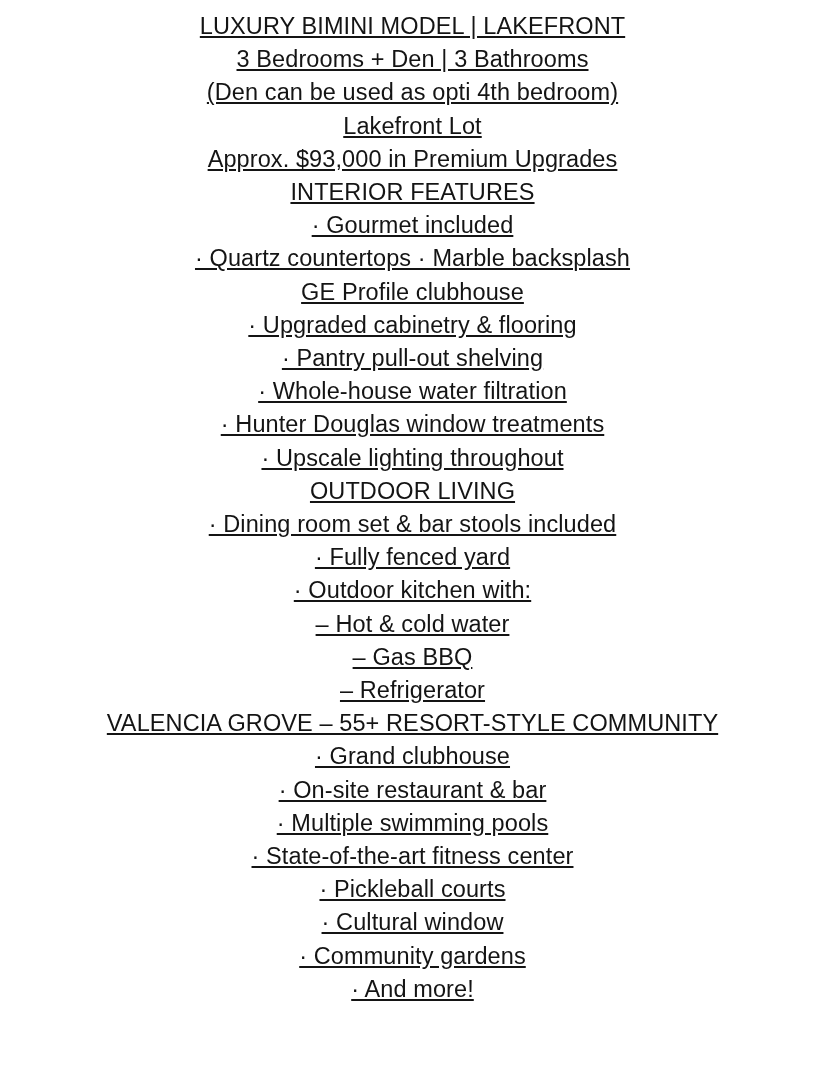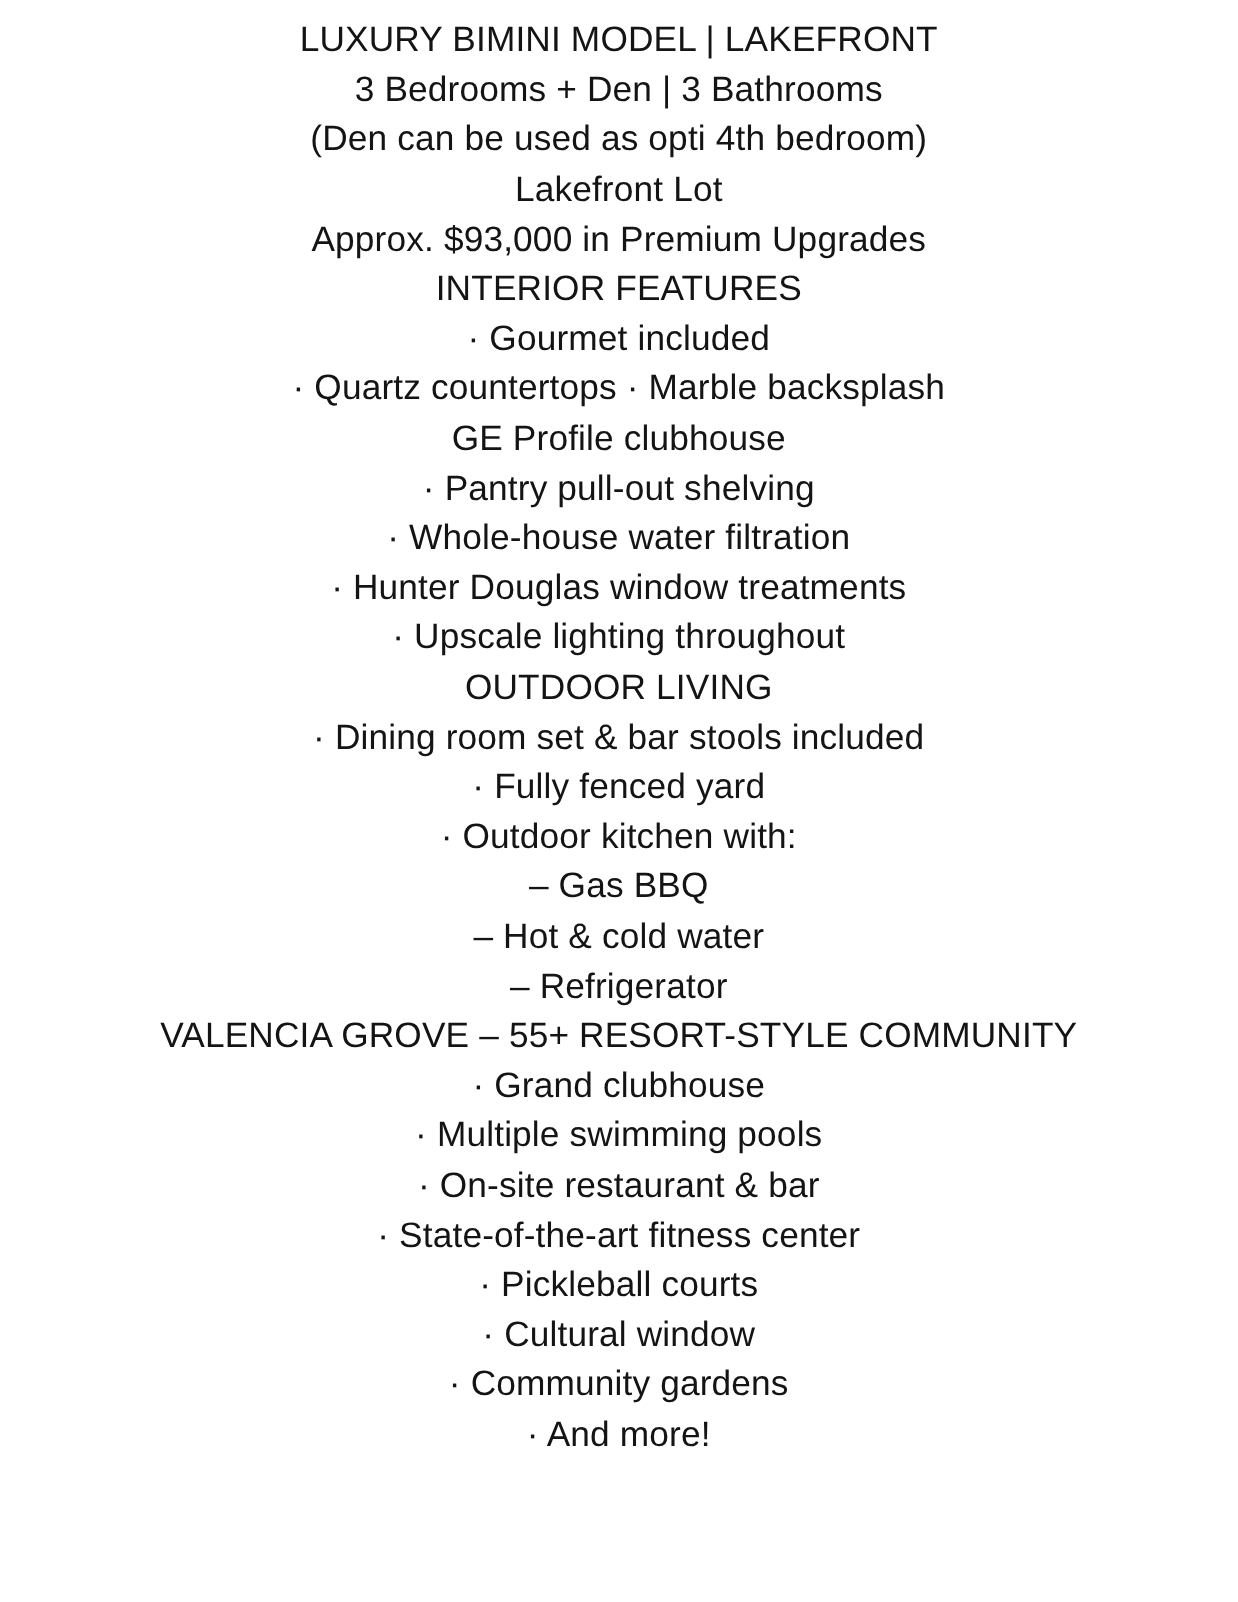--- a/index.html
+++ b/index.html
@@ -24,50 +24,52 @@
     text-align: center;
     font-family: "Liberation Sans", "DejaVu Sans", sans-serif;
     font-size: 23.5px;
     line-height: 33.2px;
     font-weight: 400;
     color: #141414;
     letter-spacing: 0.1px;
   }
   .line {
     white-space: pre;
+    text-decoration: underline;
   }
 </style>
 </head>
 <body>
 
 <main class="page" style="background: rgb(255, 255, 255);">
   <div class="lines" id="lines-container" style="color: rgb(20, 20, 20);">
       <div class="line">LUXURY BIMINI MODEL | LAKEFRONT</div>
       <div class="line">3 Bedrooms + Den | 3 Bathrooms</div>
       <div class="line">(Den can be used as opti 4th bedroom)</div>
       <div class="line">Lakefront Lot</div>
       <div class="line">Approx. $93,000 in Premium Upgrades</div>
       <div class="line">INTERIOR FEATURES</div>
       <div class="line">· Gourmet included</div>
       <div class="line">· Quartz countertops · Marble backsplash</div>
       <div class="line">GE Profile clubhouse</div>
+      <div class="line">· Upgraded cabinetry &amp; flooring</div>
       <div class="line">· Pantry pull-out shelving</div>
       <div class="line">· Whole-house water filtration</div>
       <div class="line">· Hunter Douglas window treatments</div>
       <div class="line">· Upscale lighting throughout</div>
       <div class="line">OUTDOOR LIVING</div>
       <div class="line">· Dining room set &amp; bar stools included</div>
       <div class="line">· Fully fenced yard</div>
       <div class="line">· Outdoor kitchen with:</div>
+      <div class="line">– Hot &amp; cold water</div>
       <div class="line">– Gas BBQ</div>
-      <div class="line">– Hot &amp; cold water</div>
       <div class="line">– Refrigerator</div>
       <div class="line">VALENCIA GROVE – 55+ RESORT-STYLE COMMUNITY</div>
       <div class="line">· Grand clubhouse</div>
+      <div class="line">· On-site restaurant &amp; bar</div>
       <div class="line">· Multiple swimming pools</div>
-      <div class="line">· On-site restaurant &amp; bar</div>
       <div class="line">· State-of-the-art fitness center</div>
       <div class="line">· Pickleball courts</div>
       <div class="line">· Cultural window</div>
       <div class="line">· Community gardens</div>
       <div class="line">· And more!</div>
     </div>
 </main>
 
 </body></html>

